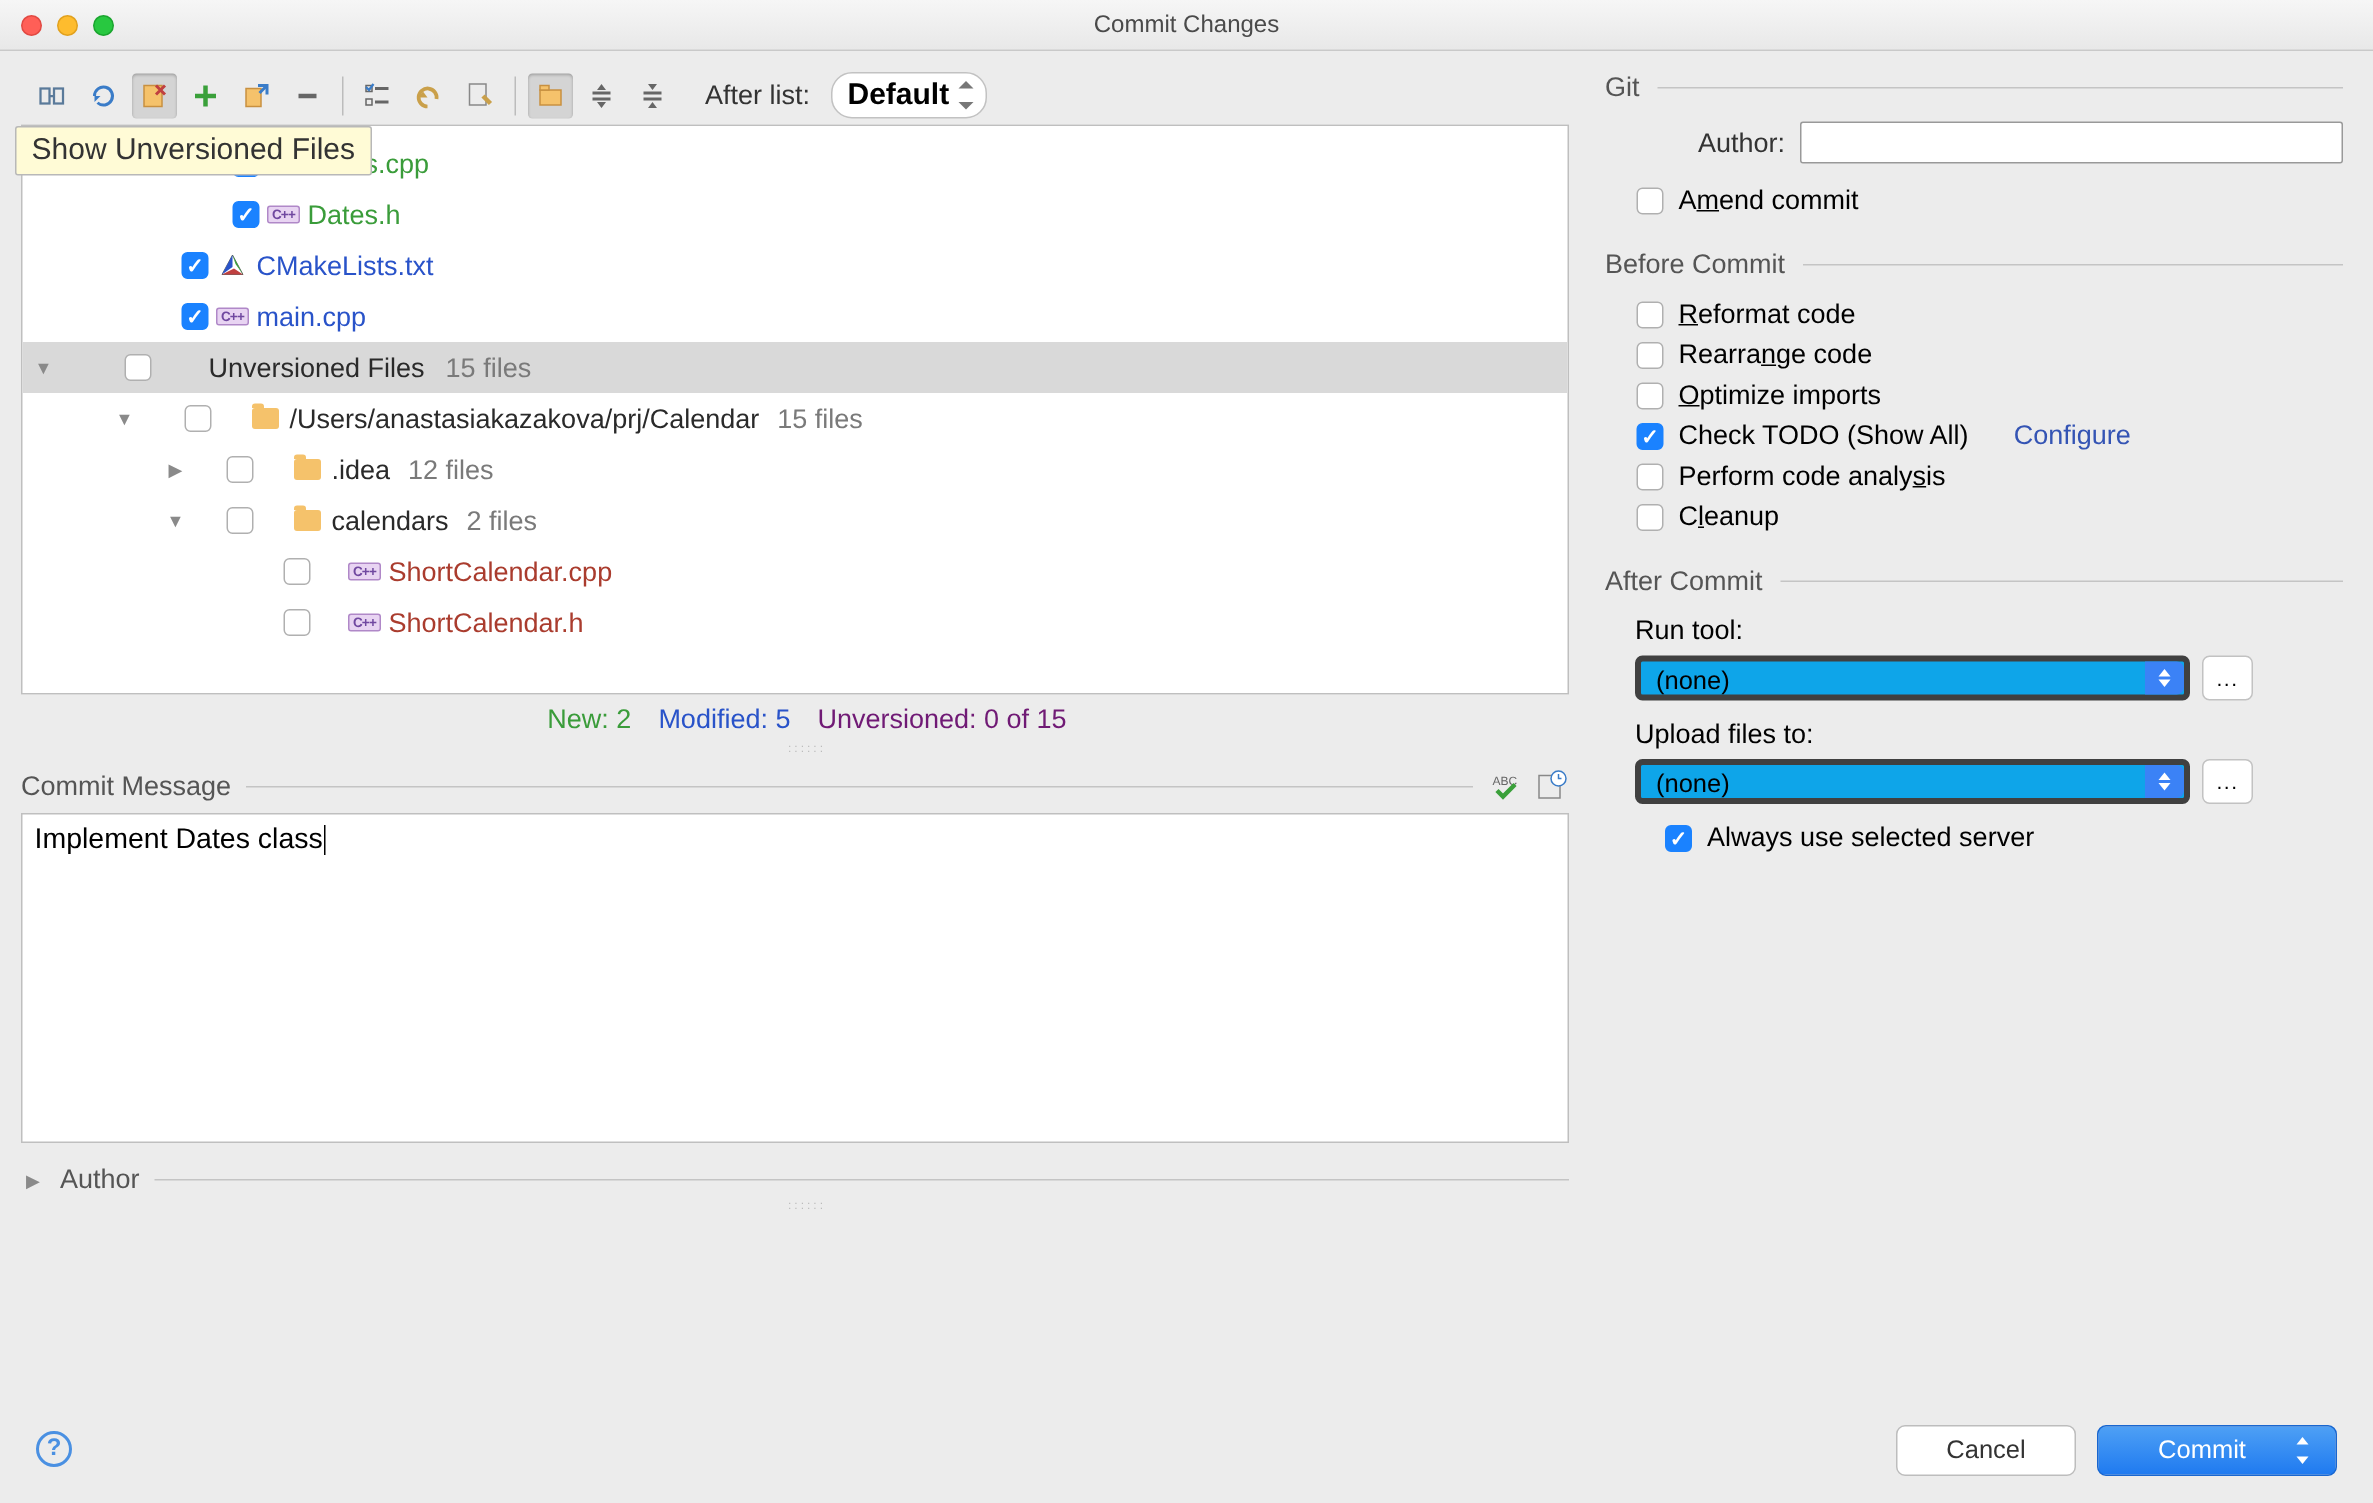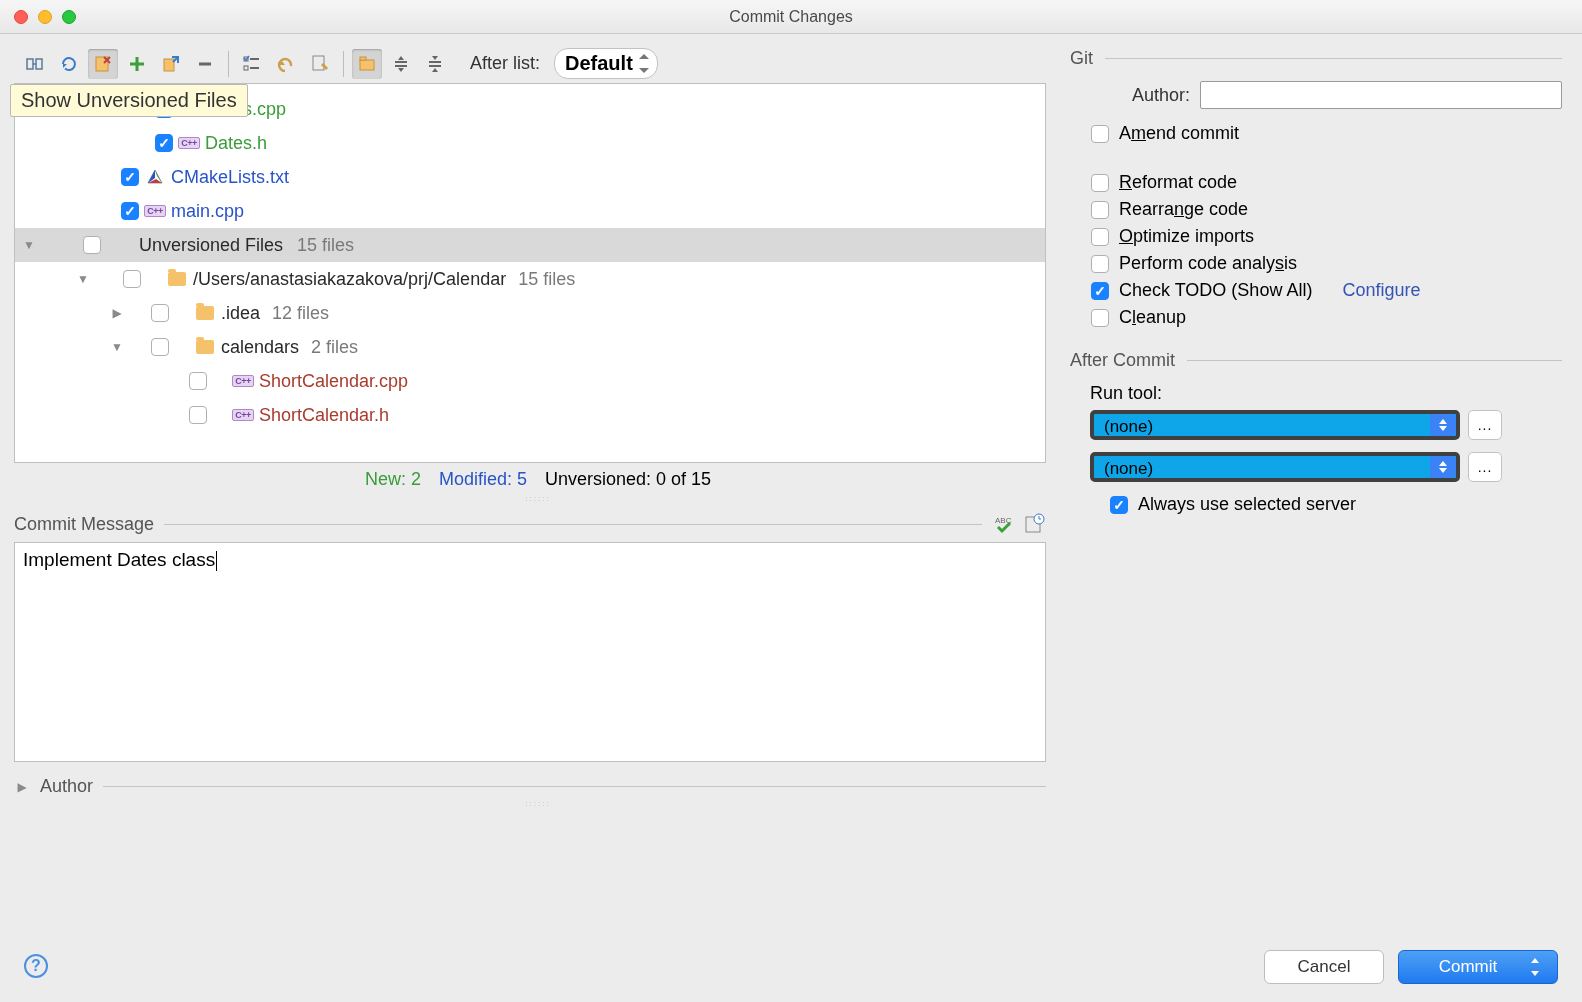--- a/index.html
+++ b/index.html
@@ -50,21 +50,21 @@
 .folder-ic { width:18px; height:14px; background:#f5c26b; border-radius:2px; position:relative;}
 .folder-ic::before { content:''; position:absolute; top:-3px; left:0; width:8px; height:3px; background:#f5c26b; border-radius:2px 2px 0 0;}
 .fn { font-size:18px;}
 .fn.green { color:#3a9c3a;}
 .fn.blue { color:#2953c9;}
 .fn.red { color:#aa3c2e;}
 .fn.gray { color:#7a7a7a;}
 .fn.black { color:#2a2a2a;}
 .section-row { background:#d9d9d9; height:34px; display:flex; align-items:center; gap:8px; padding-left:6px;}
 .stats { display:flex; justify-content:center; gap:18px; padding:6px 20px 4px; font-size:18px;}
-.st-new{color:#3a9c3a;} .st-mod{color:#2953c9;} .st-unv{color:#000000;}
+.st-new{color:#3a9c3a;} .st-mod{color:#2953c9;} .st-unv{color:#701a75;}
 .grip { text-align:center; color:#bbb; font-size:8px; letter-spacing:2px; height:10px;}
 .section-hdr { display:flex; align-items:center; gap:10px; margin:8px 16px 6px 0; font-size:18px; color:#555;}
 .section-hdr .line { flex:1; height:1px; background:#c4c4c4;}
 .msg-tools { display:flex; gap:6px; margin-left:auto;}
 .msg-tools .ico { width:24px; height:24px; display:flex; align-items:center; justify-content:center;}
 .msg { background:#fff; border:1px solid #bfbfbf; margin-right:16px; height:220px; padding:6px 8px; font-size:19px;}
 .cursor::after { content:''; display:inline-block; width:1px; height:20px; background:#000; vertical-align:middle; margin-left:1px;}
 .details-row { display:flex; align-items:center; gap:10px; margin:14px 16px 0 0; font-size:18px; color:#555;}
 .details-row .line { flex:1; height:1px; background:#c4c4c4;}
 .help { position:absolute; left:24px; bottom:24px; width:24px; height:24px; border:2px solid #4a90e2; border-radius:50%; color:#4a90e2; display:flex; align-items:center; justify-content:center; font-weight:bold; font-size:16px;}
@@ -329,56 +329,61 @@
         <label>Author:</label>
         <input class="txt-input" value="" style="">
       </div>
       <div class="chk-row">
         <div class="chk"></div>
         <span>A<span class="underline">m</span>end commit</span>
       </div>
     </div>
 
     <div class="right-sec">
+      <div class="sec-title">
+          <span>Before Commit</span>
+          <div class="line"></div>
+        </div>
       <div class="chk-row">
           <div class="chk"></div>
           <span><span class="underline">R</span>eformat code</span>
         </div>
       <div class="chk-row">
           <div class="chk"></div>
           <span>Rearra<span class="underline">n</span>ge code</span>
         </div>
       <div class="chk-row">
           <div class="chk"></div>
           <span><span class="underline">O</span>ptimize imports</span>
         </div>
+      <div class="chk-row"><div class="chk on"></div><span>Check TODO (Show All)</span>&nbsp;&nbsp;<span class="link">Configure</span></div>
       <div class="chk-row">
           <div class="chk"></div>
           <span>Perform code analy<span class="underline">s</span>is</span>
         </div>
-      <div class="chk-row"><div class="chk on"></div><span>Check TODO (Show All)</span>&nbsp;&nbsp;<span class="link">Configure</span></div>
       <div class="chk-row">
           <div class="chk"></div>
           <span>C<span class="underline">l</span>eanup</span>
         </div>
     </div>
 
     <div class="right-sec">
       <div class="sec-title">
           <span>After Commit</span>
           <div class="line"></div>
         </div>
       <div class="sel-row">
         <span class="sel-label">Run tool:</span>
         <div class="sel-wrap">
           <div class="mac-select"><span>(none)</span><div class="arrows"></div></div>
           <div class="dots-btn">...</div>
         </div>
       </div>
       <div class="sel-row">
+        <span class="sel-label">Upload files to:</span>
         <div class="sel-wrap">
           <div class="mac-select"><span>(none)</span><div class="arrows"></div></div>
           <div class="dots-btn">...</div>
         </div>
       </div>
       <div class="chk-row" style="margin-left:40px">
           <div class="chk on"></div>
           <span>Always use selected server</span>
         </div>
     </div>

